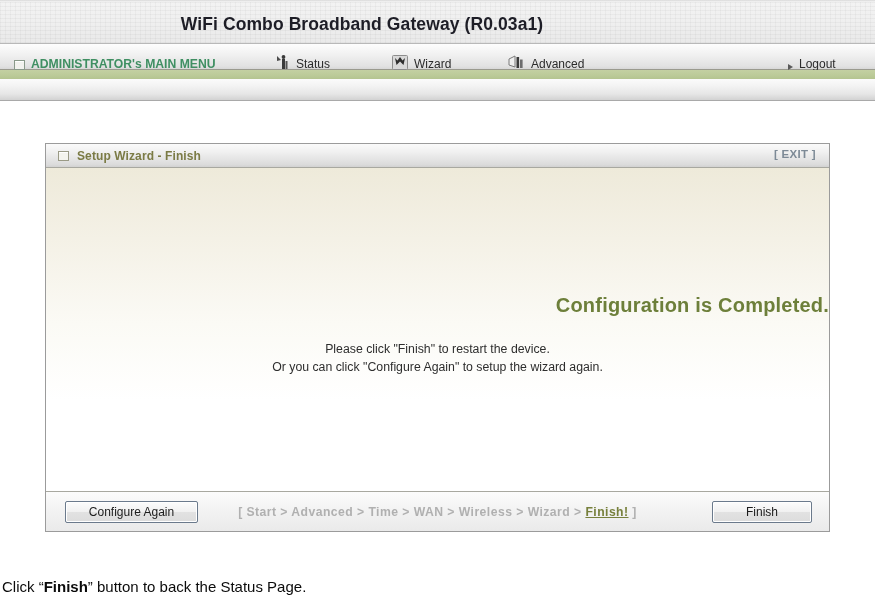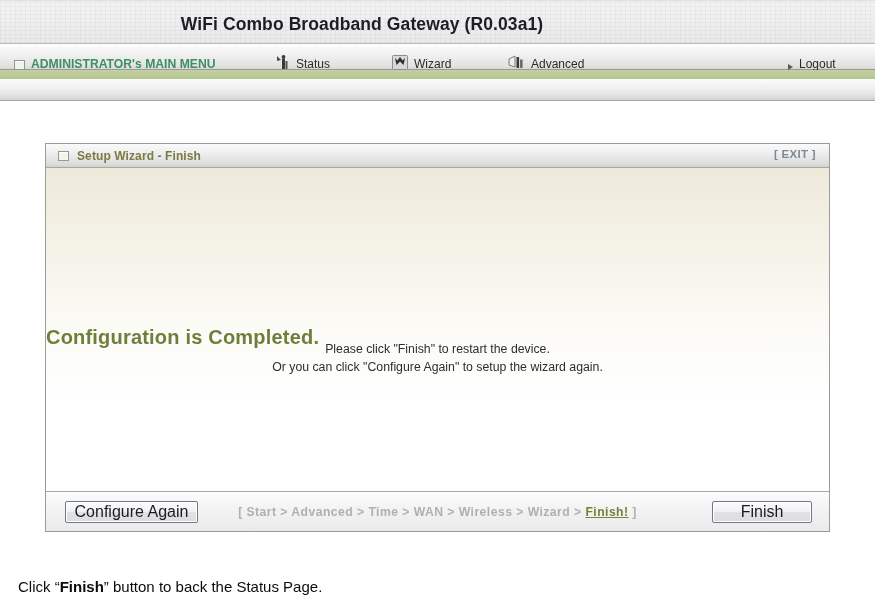--- a/index.html
+++ b/index.html
@@ -181,26 +181,25 @@
     position: relative;
     height: 323px;
     background: linear-gradient(180deg, #eeeada 0%, #f4f1e6 22%, #fbfaf5 48%, #ffffff 72%, #ffffff 100%);
     overflow: hidden;
   }
 
   .headline {
     position: absolute;
     left: 0; top: 126px;
     width: 100%;
-    text-align: left;
+    text-align: right;
     font-size: 20px;
     font-weight: bold;
     color: #6d7f3a;
     letter-spacing: 0.2px;
-    margin-top: 32px;
   }
   .sub-lines {
     position: absolute;
     left: 0; top: 172px;
     width: 100%;
     text-align: center;
     font-size: 12.3px;
     color: #2e2e2e;
     line-height: 18px;
   }
@@ -211,21 +210,21 @@
     border-top: 1px solid #a8a8a0;
     background: linear-gradient(180deg, #fcfcfc 0%, #f3f3f3 45%, #eaeaea 100%);
     box-sizing: border-box;
   }
 
   .btn {
     position: absolute;
     top: 9px;
     height: 22px;
     font-family: "Liberation Sans", sans-serif;
-    font-size: 16px;
+    font-size: 12px;
     color: #1c1c1c;
     background: linear-gradient(180deg, #fcfcfc 0%, #f1f1f1 48%, #e2e2e2 52%, #dcdcdc 100%);
     border: 1px solid #6b7a8c;
     border-radius: 2px;
     box-shadow: inset 0 0 0 1px #ffffff;
     cursor: pointer;
     padding: 0;
     box-sizing: border-box;
   }
   .btn-configure { left: 19px;  width: 133px; }
@@ -248,21 +247,21 @@
     font-weight: bold;
   }
 
   
   .caption {
     position: absolute;
     left: 0; top: 578px;
     width: 875px;
     font-size: 15px;
     color: #0b0b0b;
-    padding-left: 18px;
+    padding-left: 2px;
     box-sizing: border-box;
   }
   .caption b { font-weight: bold; }
 </style>
 </head>
 <body>
 
 <div id="app">
 
   <div class="titlebar">

